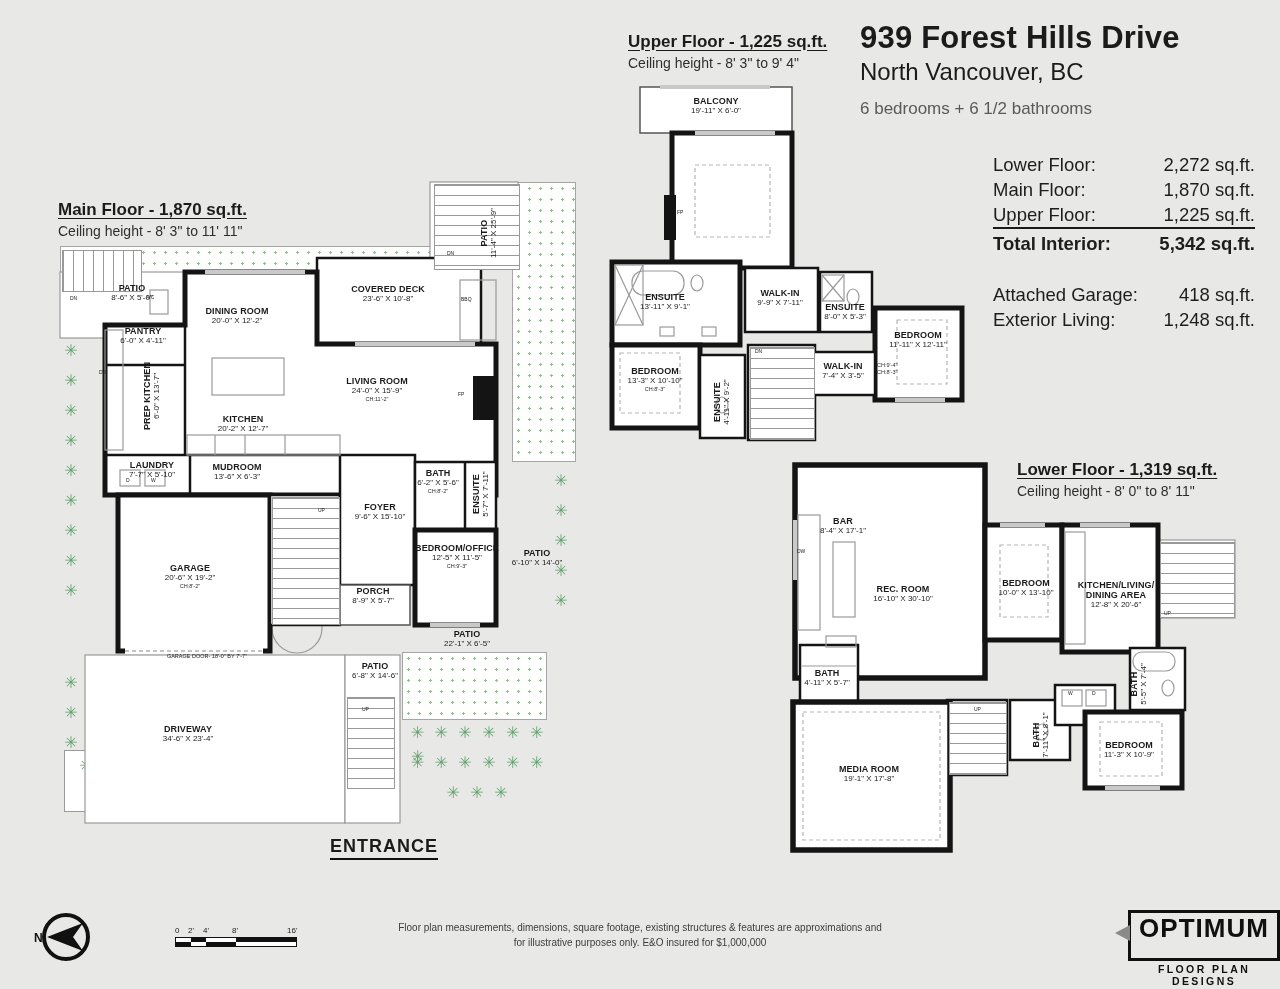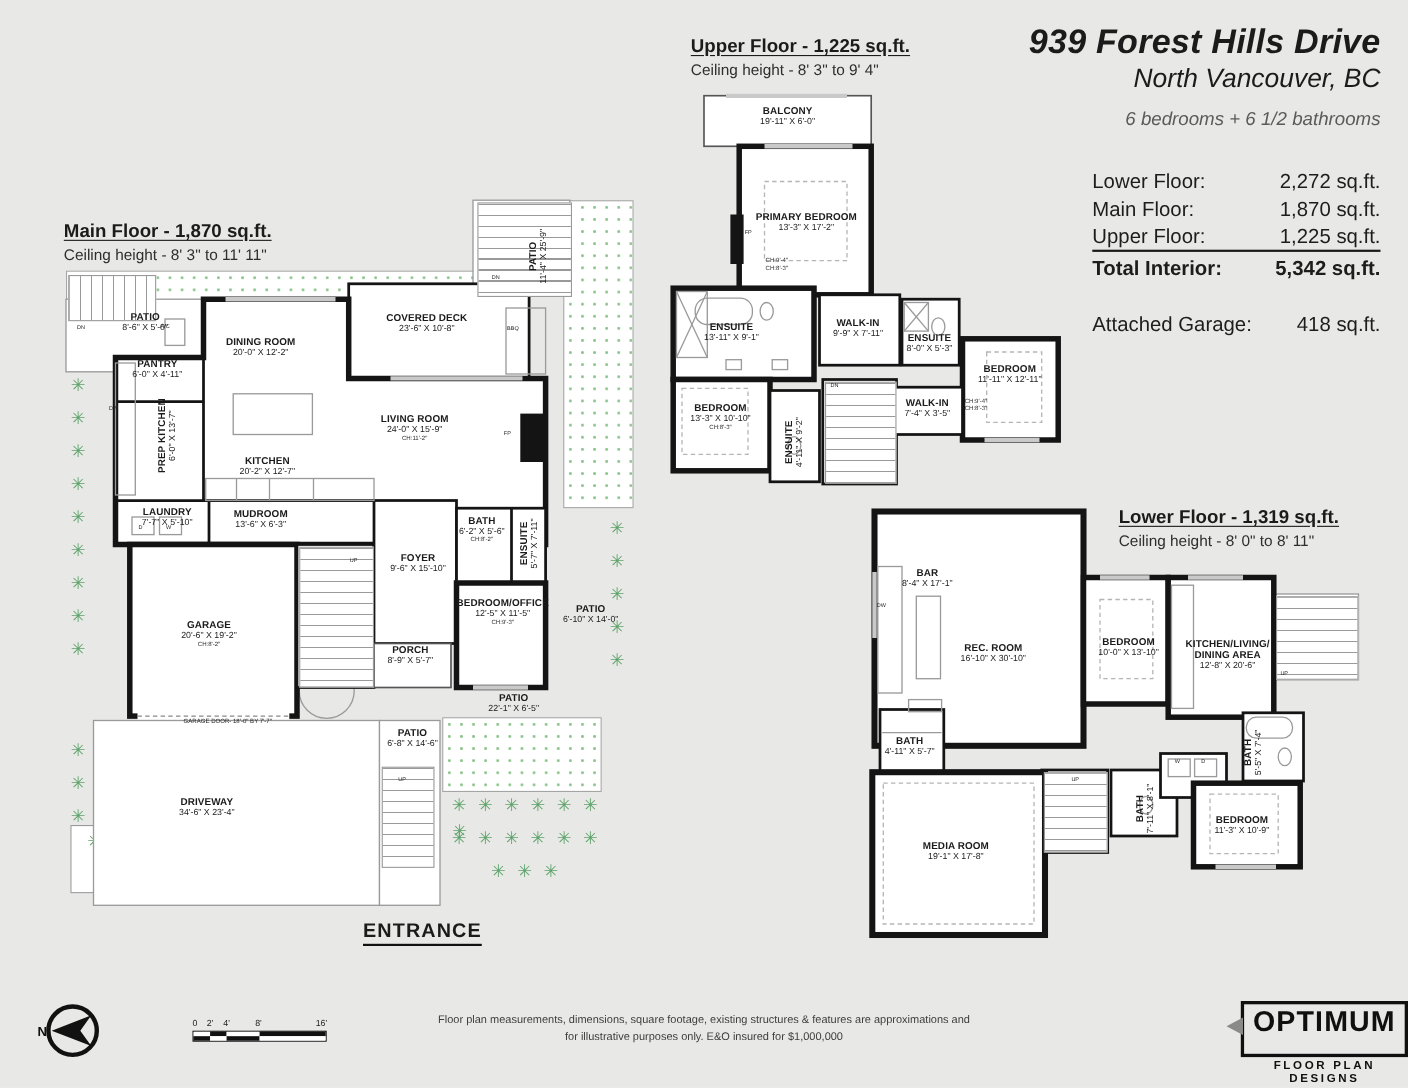--- a/index.html
+++ b/index.html
@@ -34,21 +34,21 @@
   .plants{position:absolute;color:#5fa46b;font-size:16px;line-height:30px;text-align:center;
           word-spacing:6px;overflow:hidden;z-index:2;}
   .pbox{border:1px solid #9a9a9a;background:#fff;}
   
   .fhead{position:absolute;z-index:8;}
   .fh1{font-size:17px;font-weight:700;text-decoration:underline;text-underline-offset:3px;}
   .fh2{font-size:14px;color:#2e2e2e;margin-top:3px;}
   .entrance{position:absolute;z-index:8;font-size:18px;font-weight:800;letter-spacing:1px;
             border-bottom:2.5px solid #111;padding-bottom:1px;}
   
-  .tblock{position:absolute;text-align:right;z-index:8;font-style:italic;}
+  .tblock{position:absolute;text-align:left;z-index:8;}
   .addr{font-size:31px;font-weight:700;letter-spacing:.2px;}
   .city{font-size:24px;margin-top:2px;}
   .summ{font-size:17px;color:#5a5a5a;margin-top:13px;}
   .atable{position:absolute;z-index:8;}
   .arow{display:flex;justify-content:space-between;font-size:18.5px;line-height:25px;color:#1d1d1d;text-align:center;}
   .aunder{border-bottom:2px solid #1a1a1a;}
   .atotal{font-weight:700;margin-top:2px;}
   .agap{margin-top:26px;}
   
   .scalebar{position:absolute;z-index:8;}
@@ -242,20 +242,24 @@
       <span>1,225 sq.ft.</span>
     </div>
     <div class="arow atotal">
       <span>Total Interior:</span>
       <span>5,342 sq.ft.</span>
     </div>
     <div class="arow agap">
       <span>Attached Garage:</span>
       <span>418 sq.ft.</span>
     </div>
+    <div class="arow">
+      <span>Exterior Living:</span>
+      <span>1,248 sq.ft.</span>
+    </div>
   </div>
 
   <div class="rlabel" style="left:87px;top:283px;width:90px">
     <div class="rn">PATIO</div>
     <div class="rd">8'-6" X 5'-0"</div>
   </div>
   <div class="rlabel" style="left:182px;top:306px;width:110px">
     <div class="rn">DINING ROOM</div>
     <div class="rd">20'-0" X 12'-2"</div>
   </div>
@@ -333,26 +337,20 @@
   </div>
   <div class="rlabel" style="left:128px;top:724px;width:120px">
     <div class="rn">DRIVEWAY</div>
     <div class="rd">34'-6" X 23'-4"</div>
   </div>
   <div class="note" style="left:122px;top:653px;width:170px">GARAGE DOOR- 18'-0" BY 7'-7"</div>
 
   <div class="rlabel" style="left:661px;top:96px;width:110px">
     <div class="rn">BALCONY</div>
     <div class="rd">19'-11" X 6'-0"</div>
-  </div>
-  <div class="rlabel" style="left:668px;top:192px;width:130px">
-    <div class="rn">PRIMARY BEDROOM</div>
-    <div class="rd">13'-3" X 17'-2"</div>
-    <div class="rc" style="margin-top:22px;text-align:left;padding-left:28px">CH:9'-4"</div>
-    <div class="rc" style="text-align:left;padding-left:28px">CH:8'-3"</div>
   </div>
   <div class="rlabel" style="left:615px;top:292px;width:100px">
     <div class="rn">ENSUITE</div>
     <div class="rd">13'-11" X 9'-1"</div>
   </div>
   <div class="rlabel" style="left:735px;top:288px;width:90px">
     <div class="rn">WALK-IN</div>
     <div class="rd">9'-9" X 7'-11"</div>
   </div>
   <div class="rlabel" style="left:805px;top:302px;width:80px">

